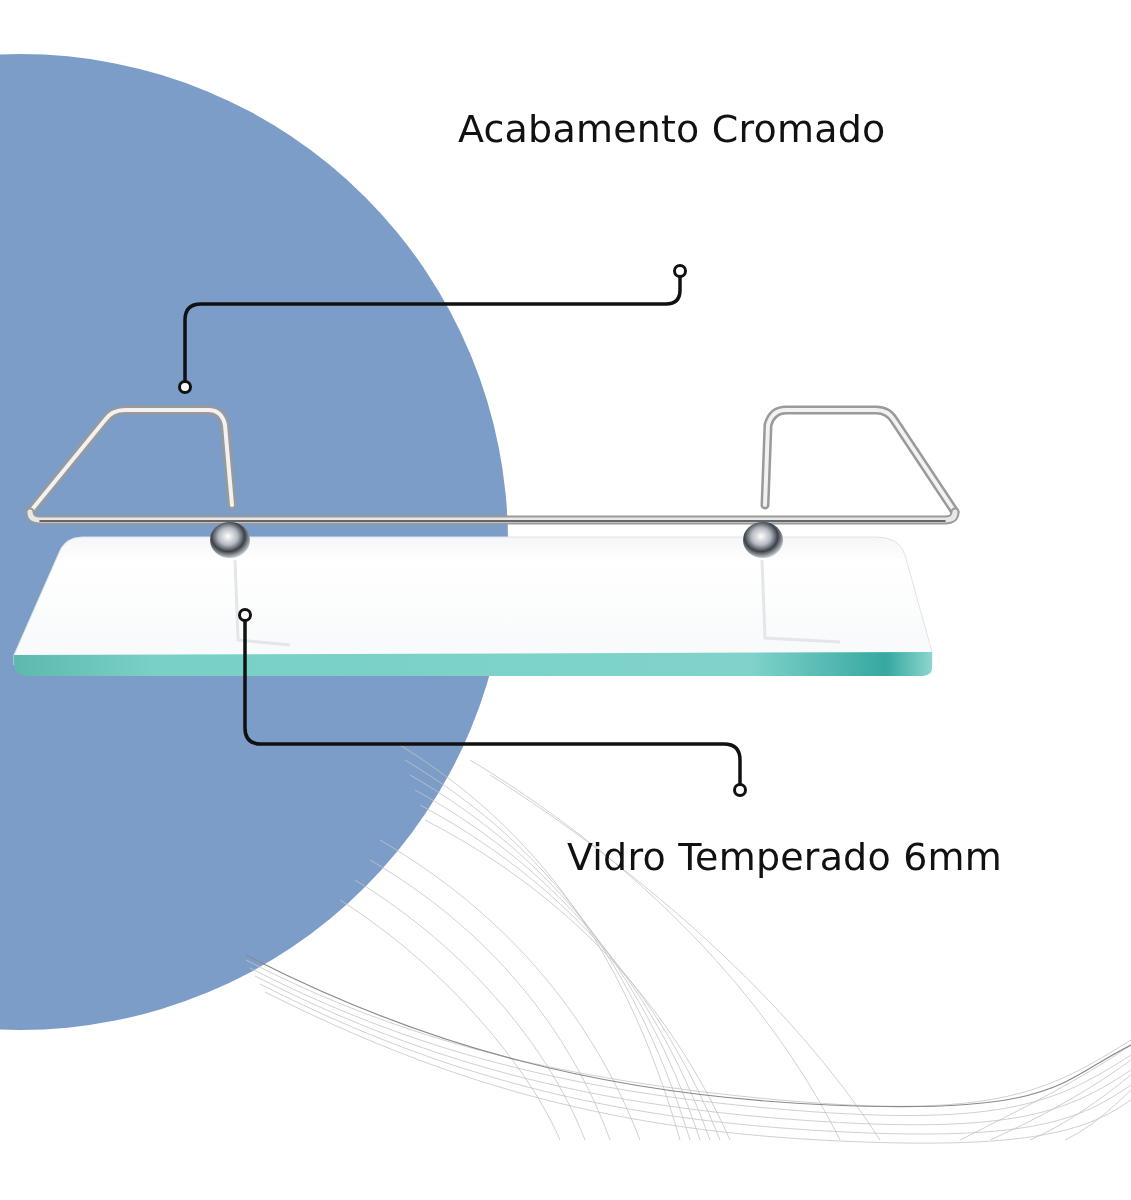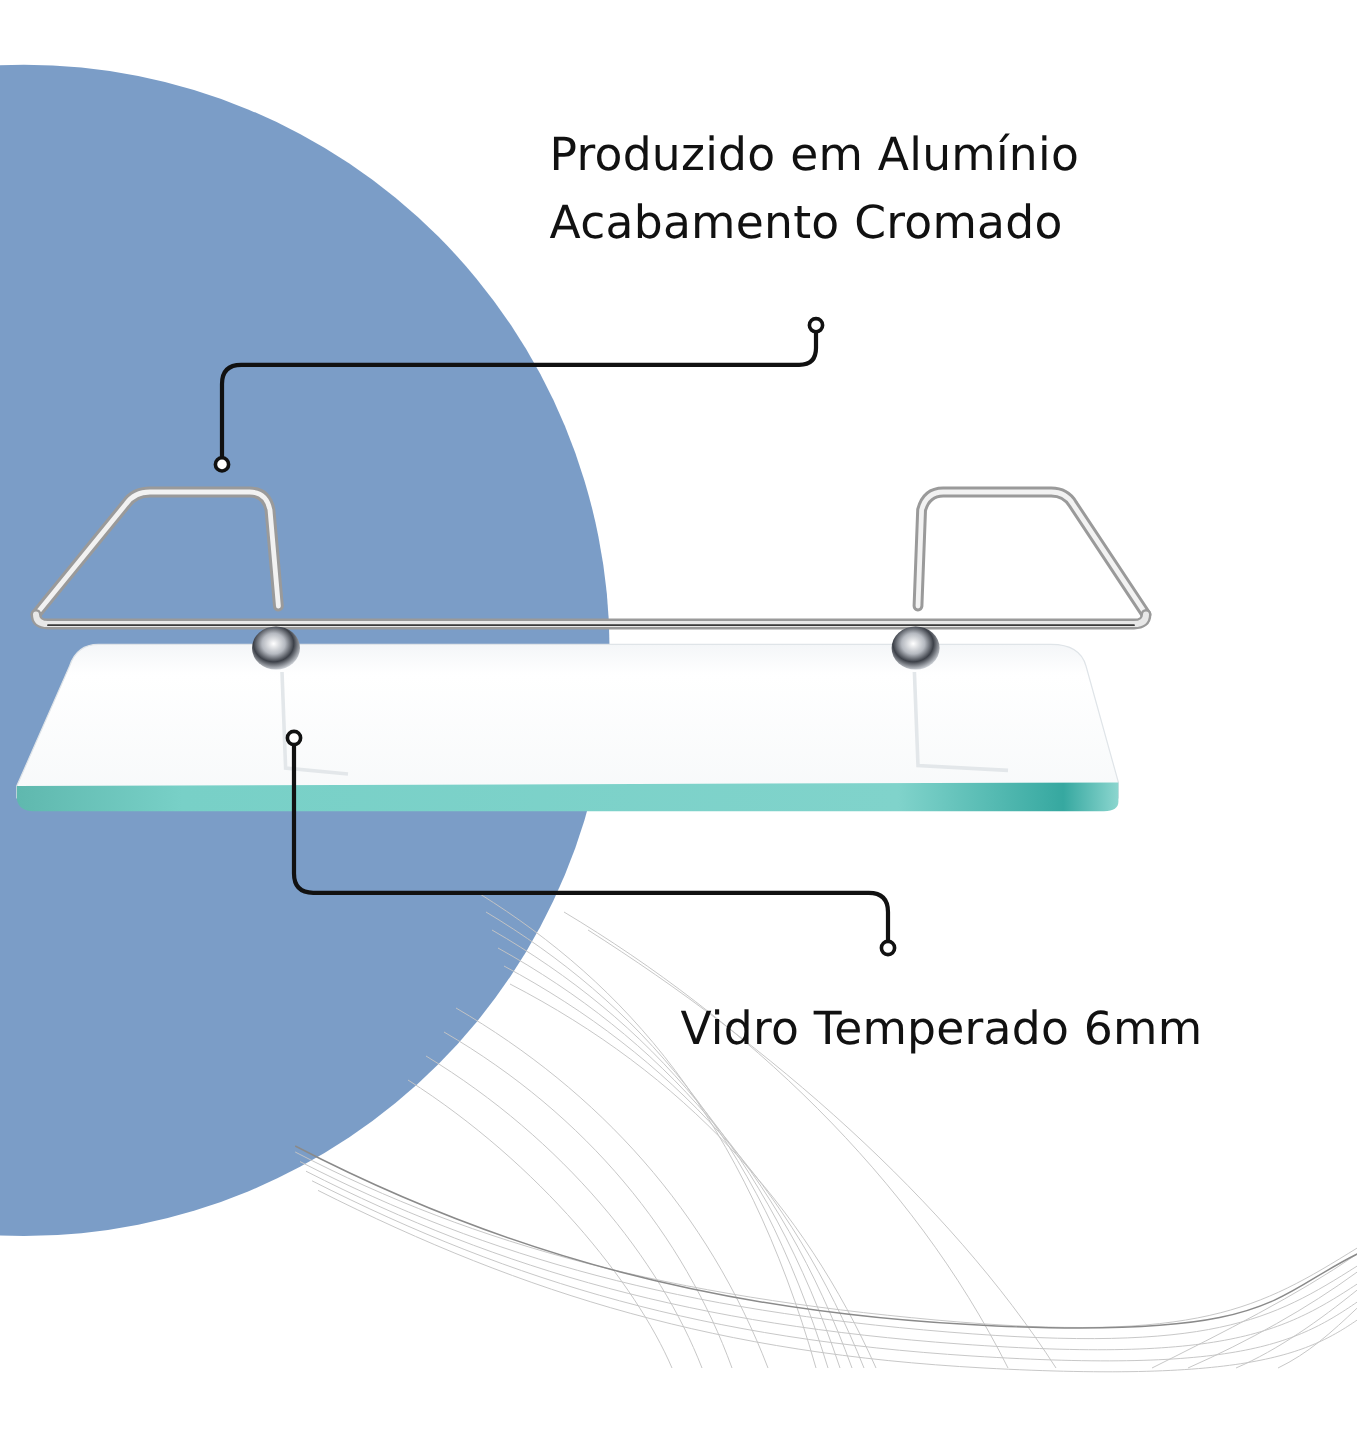--- a/index.html
+++ b/index.html
@@ -104,19 +104,18 @@
   <circle cx="680" cy="271" r="5.5" fill="#ffffff" stroke="#111111" stroke-width="3"></circle>
 
   <g fill="none" stroke="#111111" stroke-width="3.5" stroke-linecap="round">
     <path d="M 245 621 L 245 728 Q 245 744 261 744 L 724 744 Q 740 744 740 760 L 740 784"></path>
   </g>
   <circle cx="245" cy="615" r="5.5" fill="#ffffff" stroke="#111111" stroke-width="3"></circle>
   <circle cx="740" cy="790" r="5.5" fill="#ffffff" stroke="#111111" stroke-width="3"></circle>
 </svg>
 
 <div class="label label-top">
-  <span class="line">Produzido em Alumínio</span>
   <span class="line">Acabamento Cromado</span>
 </div>
 
 <div class="label label-bottom">
   <span class="line">Vidro Temperado 6mm</span>
 </div>
 
 </body></html>

